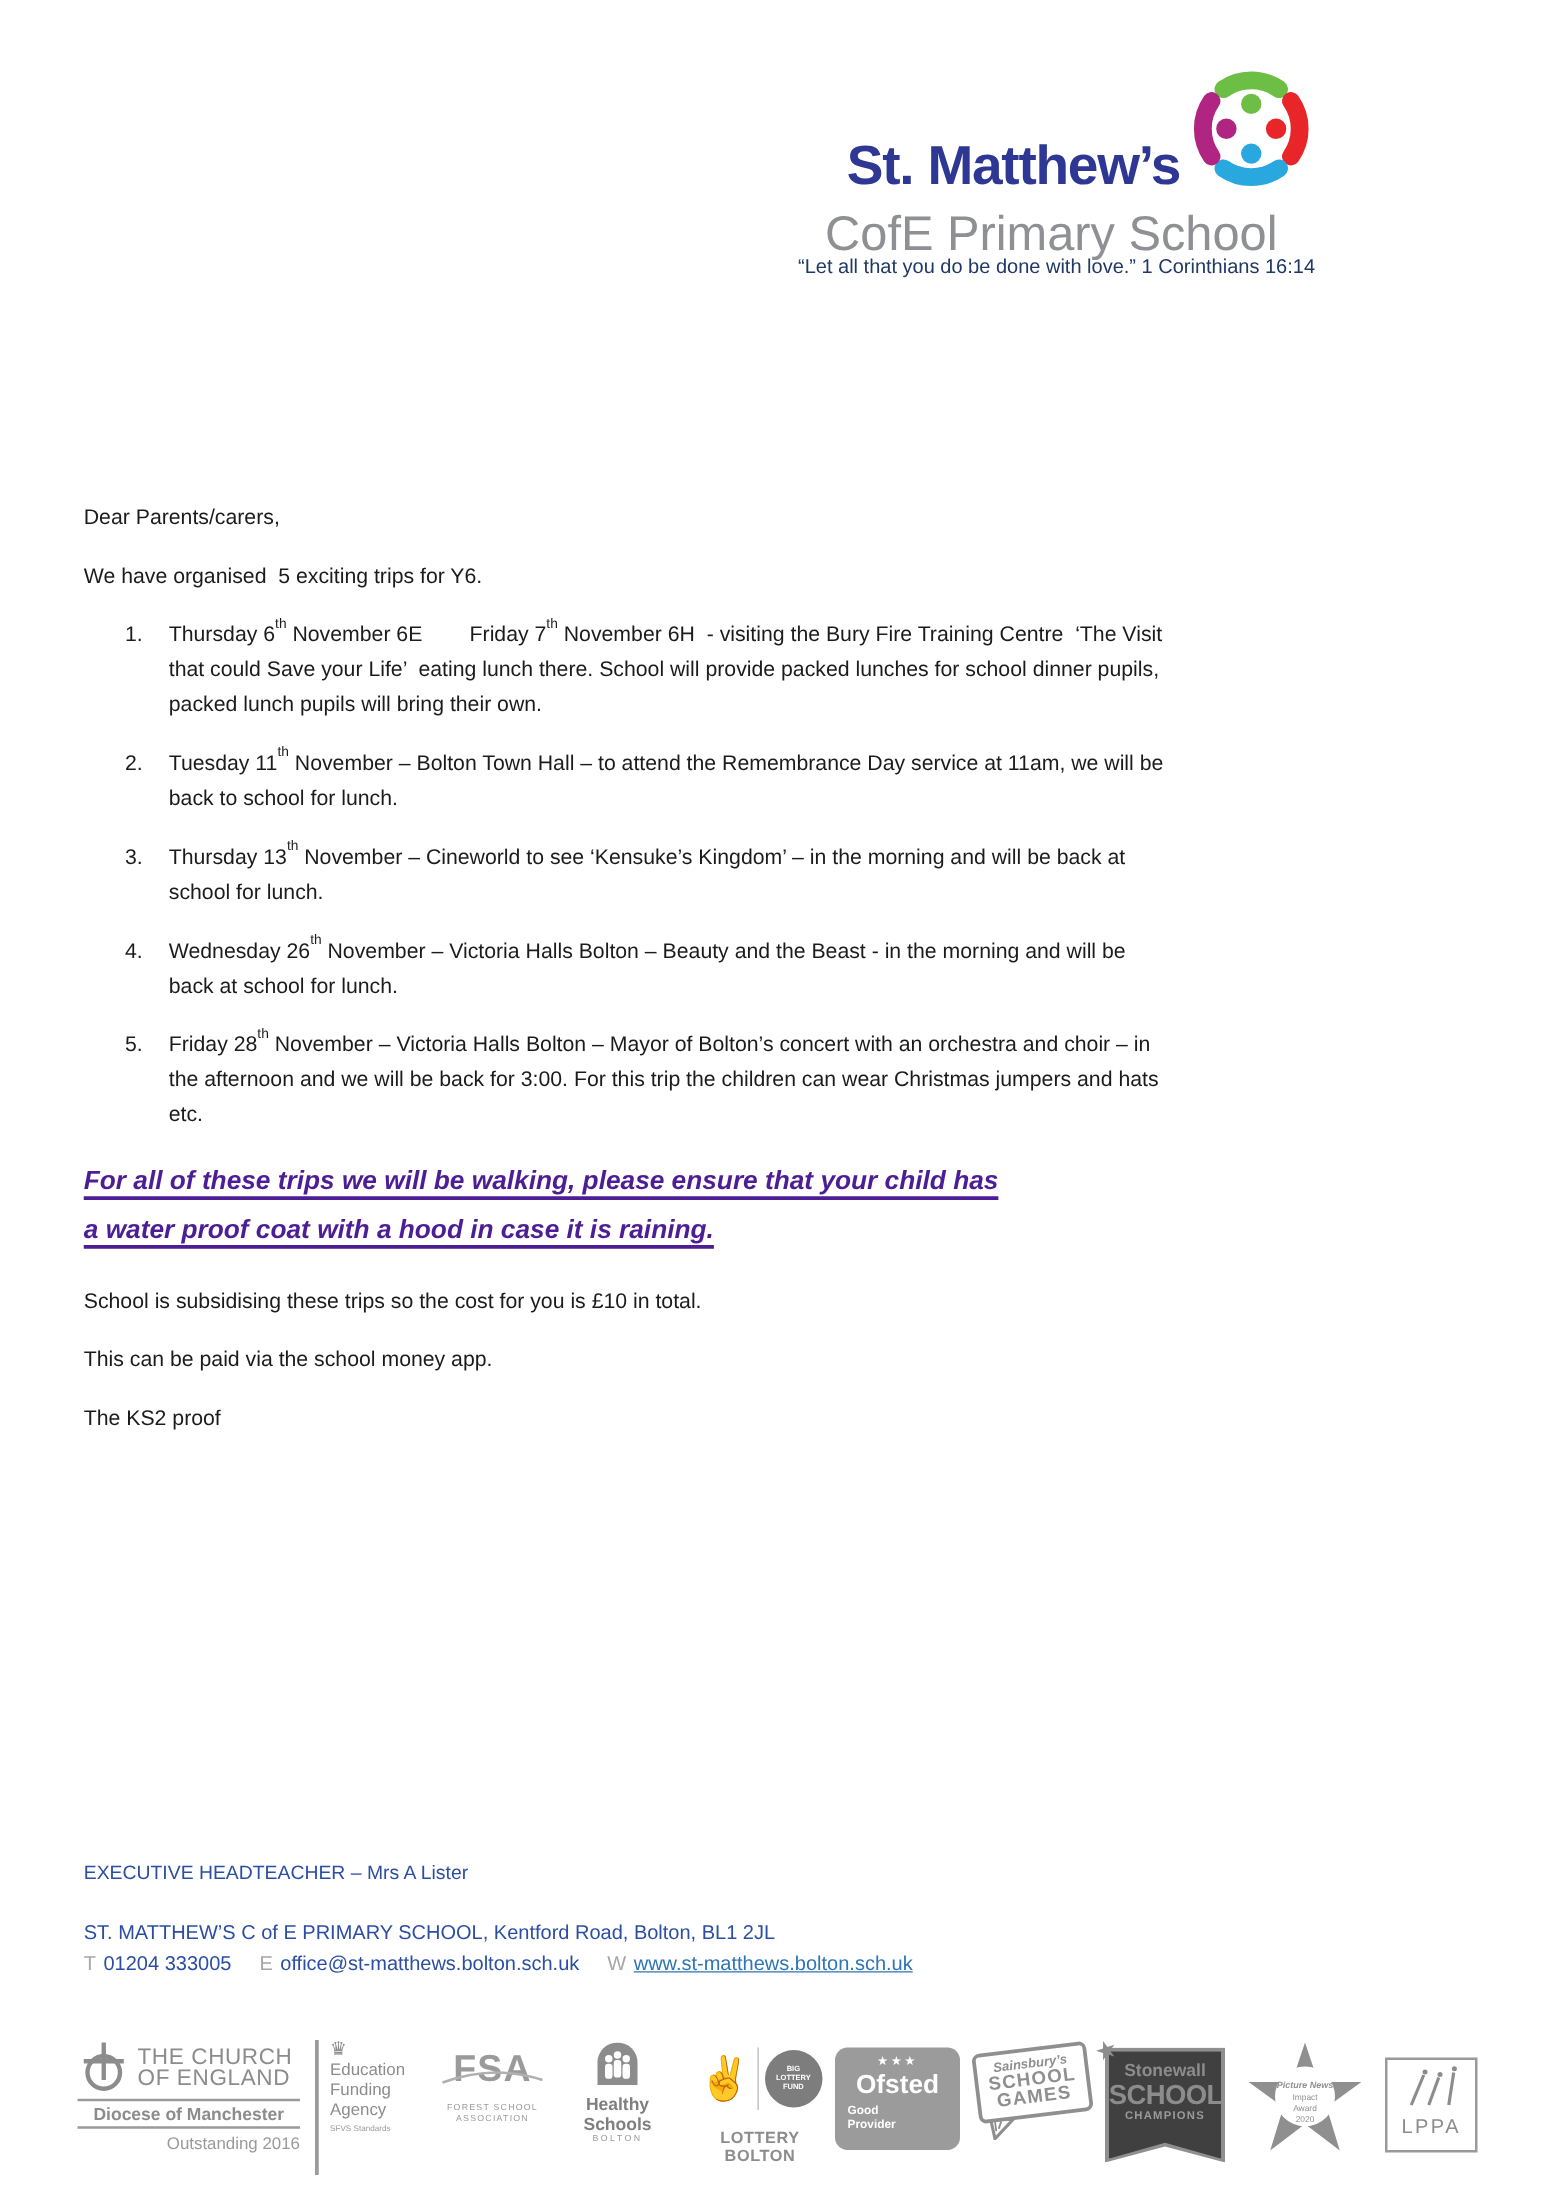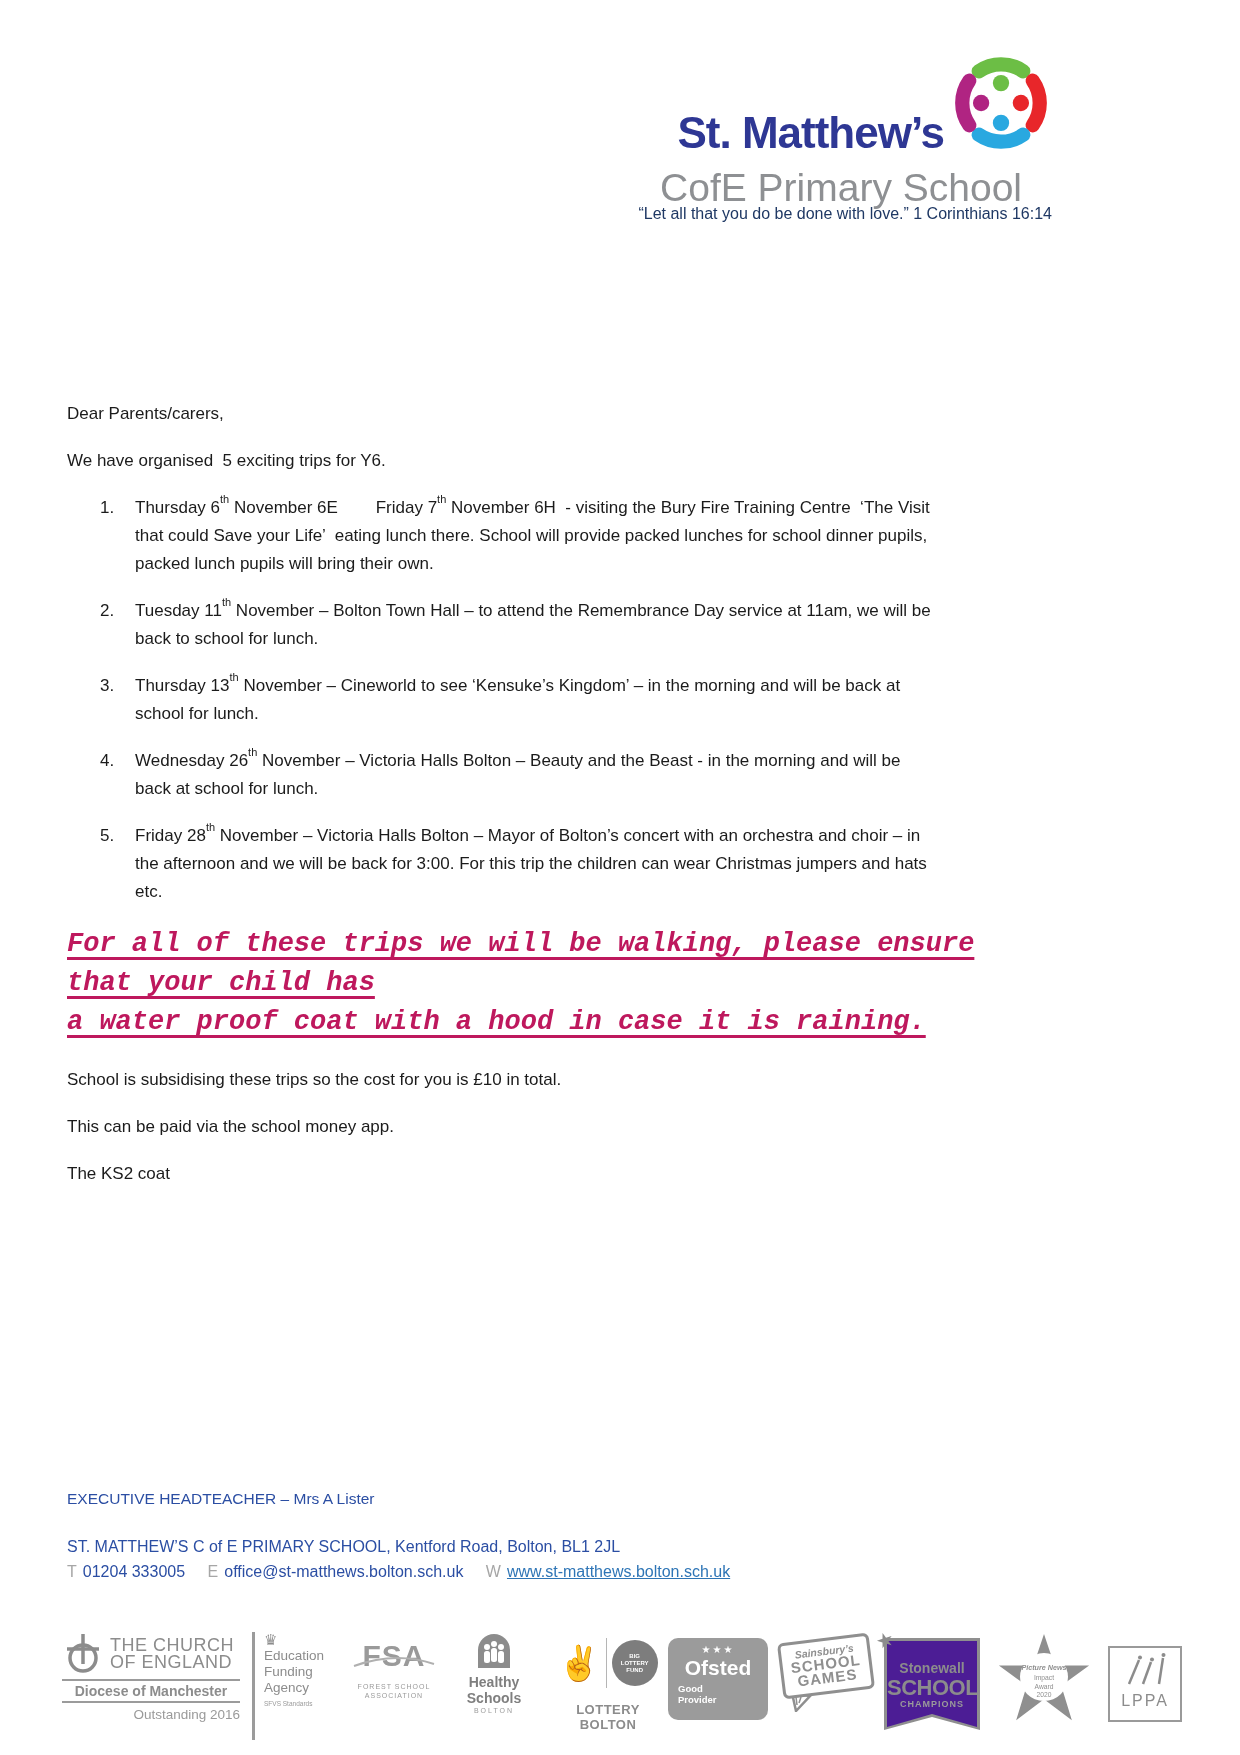--- a/index.html
+++ b/index.html
@@ -14,21 +14,21 @@
   .logo-subtitle { position:absolute; top:124px; right:30px; font-size:39px; font-weight:400; color:#8e9093; letter-spacing:0; white-space:nowrap; }
   .motto { position:absolute; top:163px; right:0; font-size:16px; color:#1f3864; white-space:nowrap; }
 
   
   .letter { position:absolute; left:67px; top:400px; width:915px; font-size:17px; line-height:28px; }
   .letter p { margin-bottom:19px; white-space:pre-wrap; }
   .trip { position:relative; padding-left:68px; padding-right:50px; margin-bottom:19px; }
   .trip-num { position:absolute; left:33px; top:0; }
   .trip-text { white-space:pre-wrap; }
   .trip-text sup { font-size:11px; vertical-align:top; line-height:1; }
-  .warning { margin:7px 0 24px 0; font-size:27px; font-weight:bold; font-style:italic; line-height:39px; color:#be185d;font-family:Liberation Mono, monospace; }
+  .warning { margin:7px 0 24px 0; font-size:21px; font-weight:bold; font-style:italic; line-height:39px; color:#4c1d95; }
   .warning div { text-decoration:underline; text-decoration-thickness:2.5px; text-underline-offset:6px; }
 
   
   .footer { position:absolute; left:67px; top:1490px; width:900px; }
   .headteacher { font-size:15.5px; color:#2b4ea3; margin-bottom:30px; }
   .address { font-size:16px; color:#2b4ea3; margin-bottom:7px; }
   .contact { font-size:16px; color:#2b4ea3; }
   .contact .lbl { color:#a6a6a6; margin-right:6px; }
   .contact .gap { display:inline-block; width:18px; }
   .contact a.site { color:#2e75b6; text-decoration:underline; }
@@ -80,21 +80,21 @@
   
   .sg { left:780px; width:92px; padding-top:6px; }
   .sg-bubble { transform:rotate(-7deg); border:3px solid #8f8f8f; border-radius:6px; background:#fff; padding:4px 2px 6px 2px; text-align:center; }
   .sg-brand { font-size:10.5px; font-weight:bold; font-style:italic; color:#8f8f8f; }
   .sg-word { font-size:15px; font-weight:bold; letter-spacing:1px; color:#8f8f8f; line-height:14px; }
   .sg-tail { margin-left:8px; margin-top:-2px; }
 
   
   .sw { left:884px; width:100px; padding-top:6px; position:absolute; }
   .sw-badge { position:relative; background:#8f8f8f; clip-path:polygon(0 0,100% 0,100% 100%,50% 86%,0 100%); width:96px; height:92px; }
-  .sw-inner { position:absolute; inset:3px; background:#4c1d95; clip-path:polygon(0 0,100% 0,100% 100%,50% 85%,0 100%); text-align:center; padding-top:20px; }
+  .sw-inner { position:absolute; inset:3px; background:#404040; clip-path:polygon(0 0,100% 0,100% 100%,50% 85%,0 100%); text-align:center; padding-top:8px; }
   .sw-star { position:absolute; top:-4px; left:-8px; font-size:20px; color:#8c8c8c; transform:rotate(-18deg); z-index:2; }
   .sw-l1 { font-size:14px; font-weight:bold; color:#8c8c8c; line-height:15px; }
   .sw-l2 { font-size:22px; font-weight:bold; letter-spacing:-.5px; color:#8c8c8c; line-height:23px; }
   .sw-l3 { font-size:9px; font-weight:bold; letter-spacing:1px; color:#9a9a9a; line-height:11px; }
 
   
   .pn { left:996px; width:96px; }
 
   
   .lppa { left:1108px; width:78px; padding-top:14px; }
@@ -134,21 +134,21 @@
         <div class="trip"><span class="trip-num">5.</span><span class="trip-text"><span>Friday 28</span><sup>th</sup><span> November – Victoria Halls Bolton – Mayor of Bolton’s concert with an orchestra and choir – in the afternoon and we will be back for 3:00. For this trip the children can wear Christmas jumpers and hats etc.</span></span></div>
       </div>
 
     <div class="warning">
       <div>For all of these trips we will be walking, please ensure that your child has</div>
       <div>a water proof coat with a hood in case it is raining.</div>
     </div>
 
     <p>School is subsidising these trips so the cost for you is £10 in total.</p>
     <p>This can be paid via the school money app.</p>
-    <p>The KS2 coat</p>
+    <p>The KS2 proof</p>
   </div>
 
   <div class="footer">
     <div class="headteacher">EXECUTIVE HEADTEACHER – Mrs A Lister</div>
     <div class="address">ST. MATTHEW’S C of E PRIMARY SCHOOL, Kentford Road, Bolton, BL1 2JL</div>
     <div class="contact">
       <span class="lbl">T</span><span>01204 333005</span><span class="gap"></span>
       <span class="lbl">E</span><span>office@st-matthews.bolton.sch.uk</span><span class="gap"></span>
       <span class="lbl">W</span><a class="site" href="#">www.st-matthews.bolton.sch.uk</a>
     </div>

